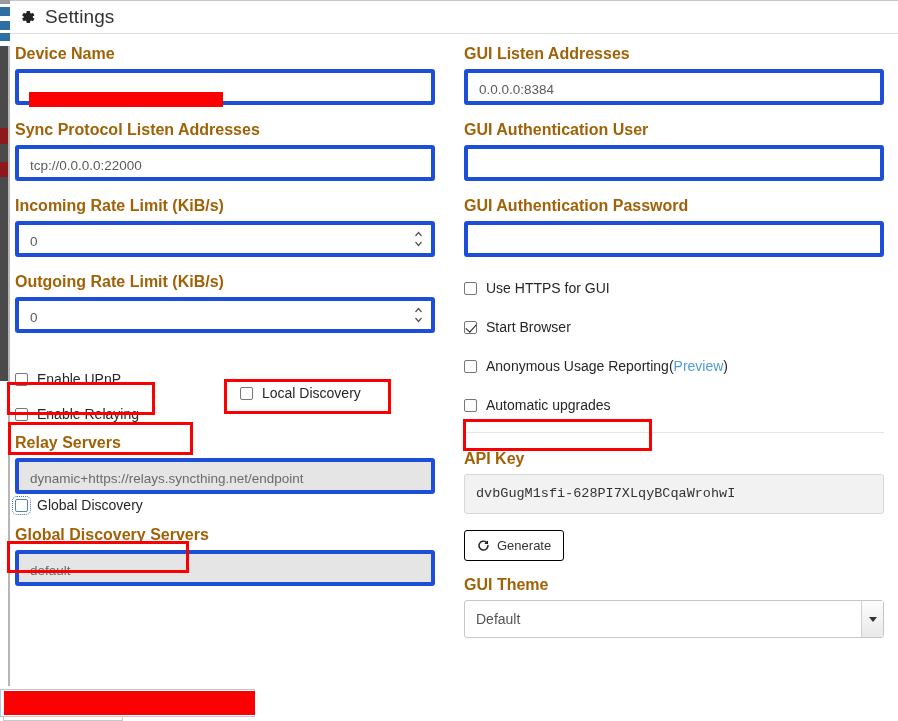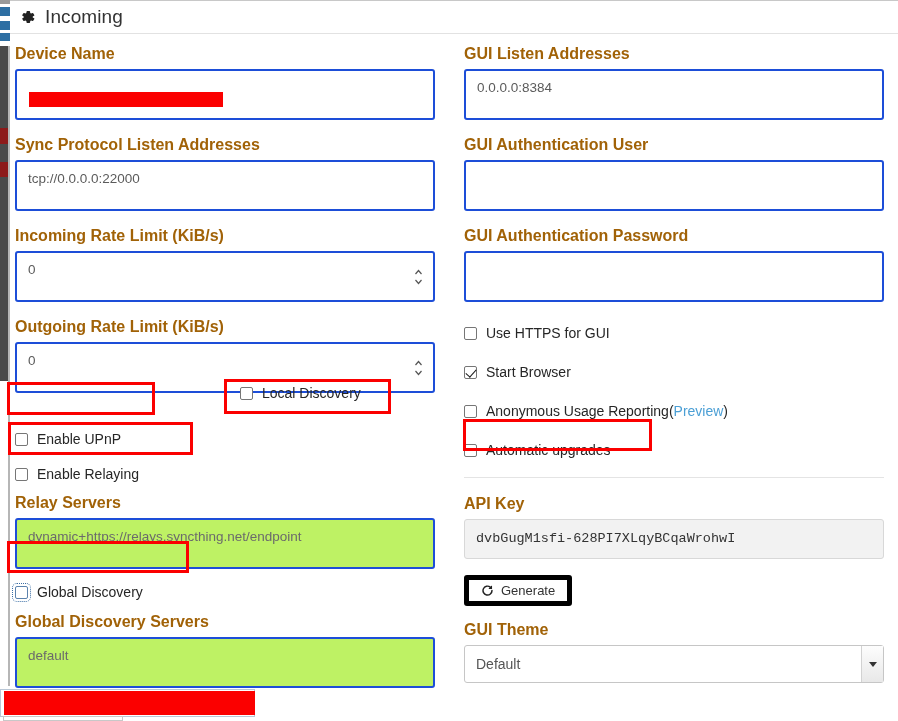--- a/index.html
+++ b/index.html
@@ -62,29 +62,29 @@
   .col-left  { left: 15px;  width: 420px; }
   .col-right { left: 464px; width: 420px; }
 
   .field-label {
     font-size: 16px; font-weight: 700; color: #a16207;
     margin: 0 0 7px 0; line-height: 16px;
   }
   .field-block { margin-bottom: 17px; }
 
   .text-input {
-    width: 100%; height: 51px;
-    border: 2px solid #1d4ed8; border-radius: 3px;
+    width: 100%; height: 36px;
+    border: 4px solid #1d4ed8; border-radius: 3px;
     background: #ffffff;
     font-size: 13.5px; color: #5b5b5b;
     padding: 0 11px; line-height: 34px;
     font-family: "Liberation Sans", sans-serif;
   }
   .text-input.readonly {
-    background: #bef264; color: #6b6b6b;
+    background: #e5e5e5; color: #6b6b6b;
   }
 
   .num-wrap { position: relative; }
   .num-wrap .spin {
     position: absolute; right: 11px; top: 50%;
     transform: translateY(-50%);
     width: 11px; height: 22px;
     pointer-events: none; color: #666;
   }
 
@@ -137,21 +137,21 @@
     border: 1px solid #d8d8d8; border-radius: 3px;
     background: #f2f2f2; color: #333;
     font-family: "Liberation Mono", monospace;
     font-size: 13.5px; line-height: 38px;
     padding: 0 11px;
   }
 
   .btn {
     display: inline-flex; align-items: center; gap: 7px;
     height: 31px; padding: 0 12px;
-    border: 5px solid #000000; border-radius: 3px;
+    border: 1px solid #000000; border-radius: 3px;
     background: #fff; color: #333;
     font-size: 13px; font-family: "Liberation Sans", sans-serif;
     cursor: pointer;
   }
   .btn .refresh-icon { display: inline-block; width: 13px; height: 13px; color: #222; }
 
   .select-wrap { position: relative; width: 100%; }
   .select-box {
     width: 100%; height: 38px;
     border: 1px solid #c6c6c6; border-radius: 3px;
@@ -210,21 +210,21 @@
   </div>
 
   <div class="header">
     <div class="header-inner">
       <span class="gear-icon">
         <svg viewBox="0 0 16 16" width="18" height="18" fill="currentColor" aria-hidden="true">
           <path d="M8 5.2a2.8 2.8 0 1 0 0 5.6 2.8 2.8 0 0 0 0-5.6zm0 4.2a1.4 1.4 0 1 1 0-2.8 1.4 1.4 0 0 1 0 2.8z"></path>
           <path d="M14.3 9.1l-1.2-.7a5.3 5.3 0 0 0 0-.8l1.2-.7a.5.5 0 0 0 .2-.6l-1-1.7a.5.5 0 0 0-.6-.2l-1.3.5a5 5 0 0 0-.7-.4l-.2-1.4a.5.5 0 0 0-.5-.4H8.1a.5.5 0 0 0-.5.4l-.2 1.4a5 5 0 0 0-.7.4l-1.3-.5a.5.5 0 0 0-.6.2l-1 1.7a.5.5 0 0 0 .2.6l1.2.7a5.3 5.3 0 0 0 0 .8l-1.2.7a.5.5 0 0 0-.2.6l1 1.7a.5.5 0 0 0 .6.2l1.3-.5c.2.2.5.3.7.4l.2 1.4a.5.5 0 0 0 .5.4h2.1a.5.5 0 0 0 .5-.4l.2-1.4c.3-.1.5-.2.7-.4l1.3.5a.5.5 0 0 0 .6-.2l1-1.7a.5.5 0 0 0-.2-.6z"></path>
         </svg>
       </span>
-      <span class="page-title">Incoming</span>
+      <span class="page-title">Settings</span>
     </div>
   </div>
   <div class="header-rule"></div>
 
   <div class="col col-left">
 
     <div class="field-block">
       <div class="field-label">Device Name</div>
       <div class="text-input"></div>
     </div>
@@ -265,21 +265,21 @@
     <div class="check-row" style="margin-bottom:13px;margin-top:16px;">
       <span class="cbox"></span>
       <span>Enable UPnP</span>
     </div>
 
     <div class="check-row" style="margin-bottom:10px;">
       <span class="cbox"></span>
       <span>Enable Relaying</span>
     </div>
 
-    <div class="field-block" style="margin-bottom:12px;">
+    <div class="field-block" style="margin-bottom:0;">
       <div class="field-label">Relay Servers</div>
       <div class="text-input readonly">dynamic+https://relays.syncthing.net/endpoint</div>
     </div>
 
     <div class="check-row" style="margin-bottom:11px;">
       <span class="cbox focused"></span>
       <span>Global Discovery</span>
     </div>
 
     <div class="field-block">

